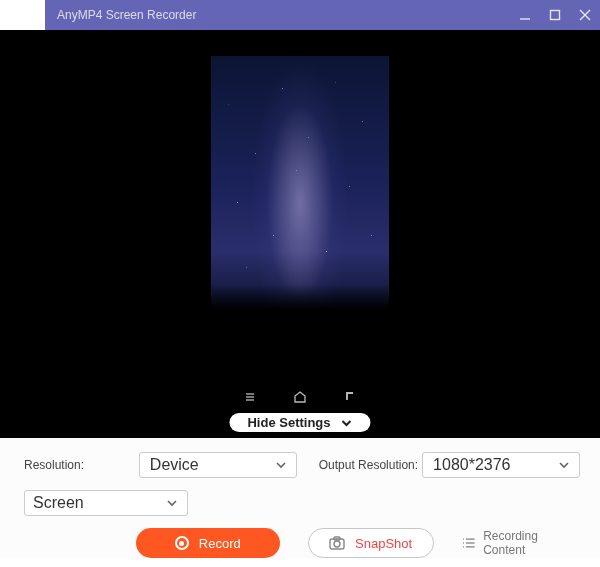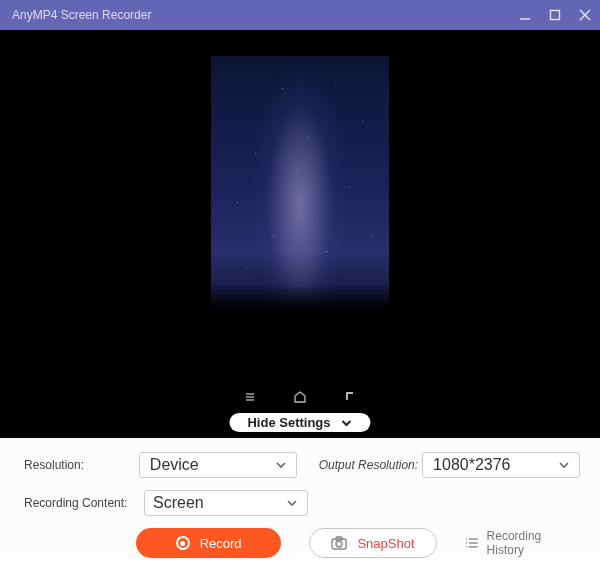--- a/index.html
+++ b/index.html
@@ -8,20 +8,21 @@
   
   .titlebar {
     height: 30px;
     background: #6565b6;
     display: flex;
     align-items: center;
     justify-content: space-between;
     padding: 0 8px 0 12px;
     color: #e6e6f2;
     font-size: 12px;
+    margin-left: 45px;
   }
   .titlebar .title { opacity: .9; }
   .win-controls { display: flex; gap: 16px; align-items: center; }
   .win-controls svg { stroke: #e6e6f2; stroke-width: 1.4; fill: none; cursor: pointer; }
 
   
   .preview {
     height: 408px;
     background: #000;
     position: relative;
@@ -95,21 +96,21 @@
     background: #fcfcfc;
   }
   .row {
     display: flex;
     align-items: center;
     margin-bottom: 12px;
     font-size: 12px;
     color: #444;
   }
   .row .lbl1 { width: 120px; }
-  .row .lbl2 { width: 108px; font-style: italic; }
+  .row .lbl2 { width: 108px; }
   .select {
     height: 26px;
     border: 1px solid #ccc;
     border-radius: 3px;
     background: #fff;
     display: flex;
     align-items: center;
     justify-content: space-between;
     padding: 0 10px;
     font-size: 16px;
@@ -227,21 +228,20 @@
     </div>
     <span class="lbl2">Output Resolution:</span>
     <div class="select sel2">
       <span>1080*2376</span>
       <svg width="10" height="10" viewBox="0 0 10 10">
           <polyline points="1,3 5,7 9,3"></polyline>
         </svg>
     </div>
   </div>
   <div class="row">
-    <span class="lbl1">Recording Content:</span>
     <div class="select sel3">
       <span>Screen</span>
       <svg width="10" height="10" viewBox="0 0 10 10">
           <polyline points="1,3 5,7 9,3"></polyline>
         </svg>
     </div>
   </div>
 
   <div class="actions">
     <div class="btn btn-record">
@@ -258,16 +258,16 @@
     </div>
     <div class="history">
       <svg width="14" height="12" viewBox="0 0 14 12">
           <line x1="4" y1="2" x2="13" y2="2"></line>
           <line x1="4" y1="6" x2="13" y2="6"></line>
           <line x1="4" y1="10" x2="13" y2="10"></line>
           <line x1="1" y1="2" x2="2" y2="2"></line>
           <line x1="1" y1="6" x2="2" y2="6"></line>
           <line x1="1" y1="10" x2="2" y2="10"></line>
         </svg>
-      <span>Recording History</span>
+      <span>Recording Content</span>
     </div>
   </div>
 </div>
 
 </body></html>

